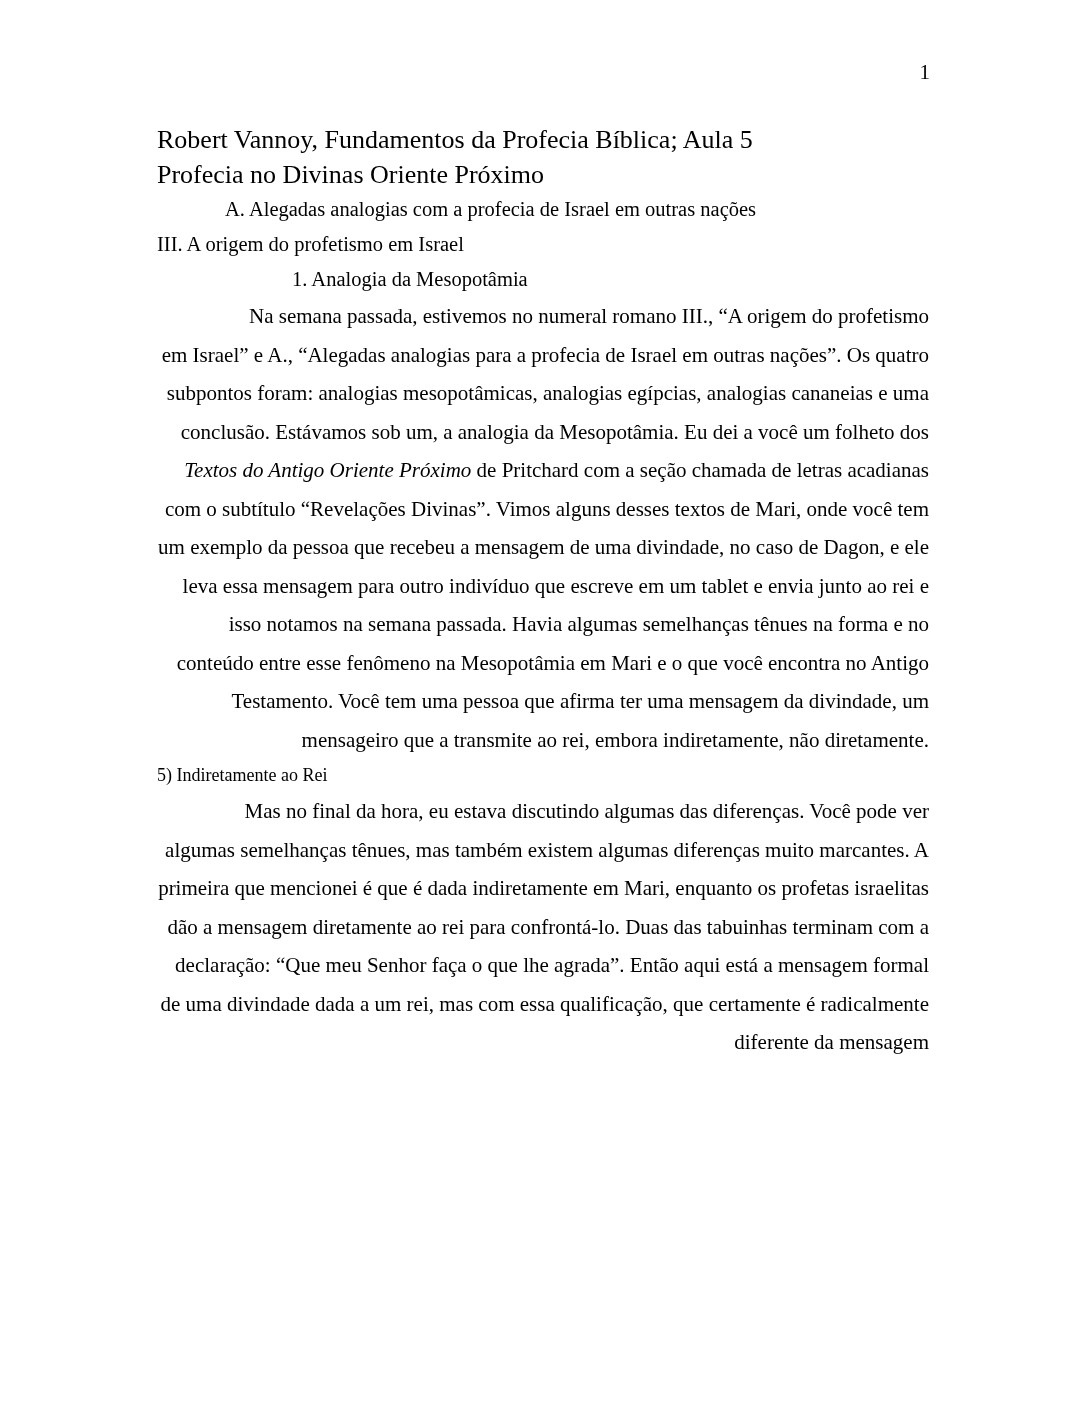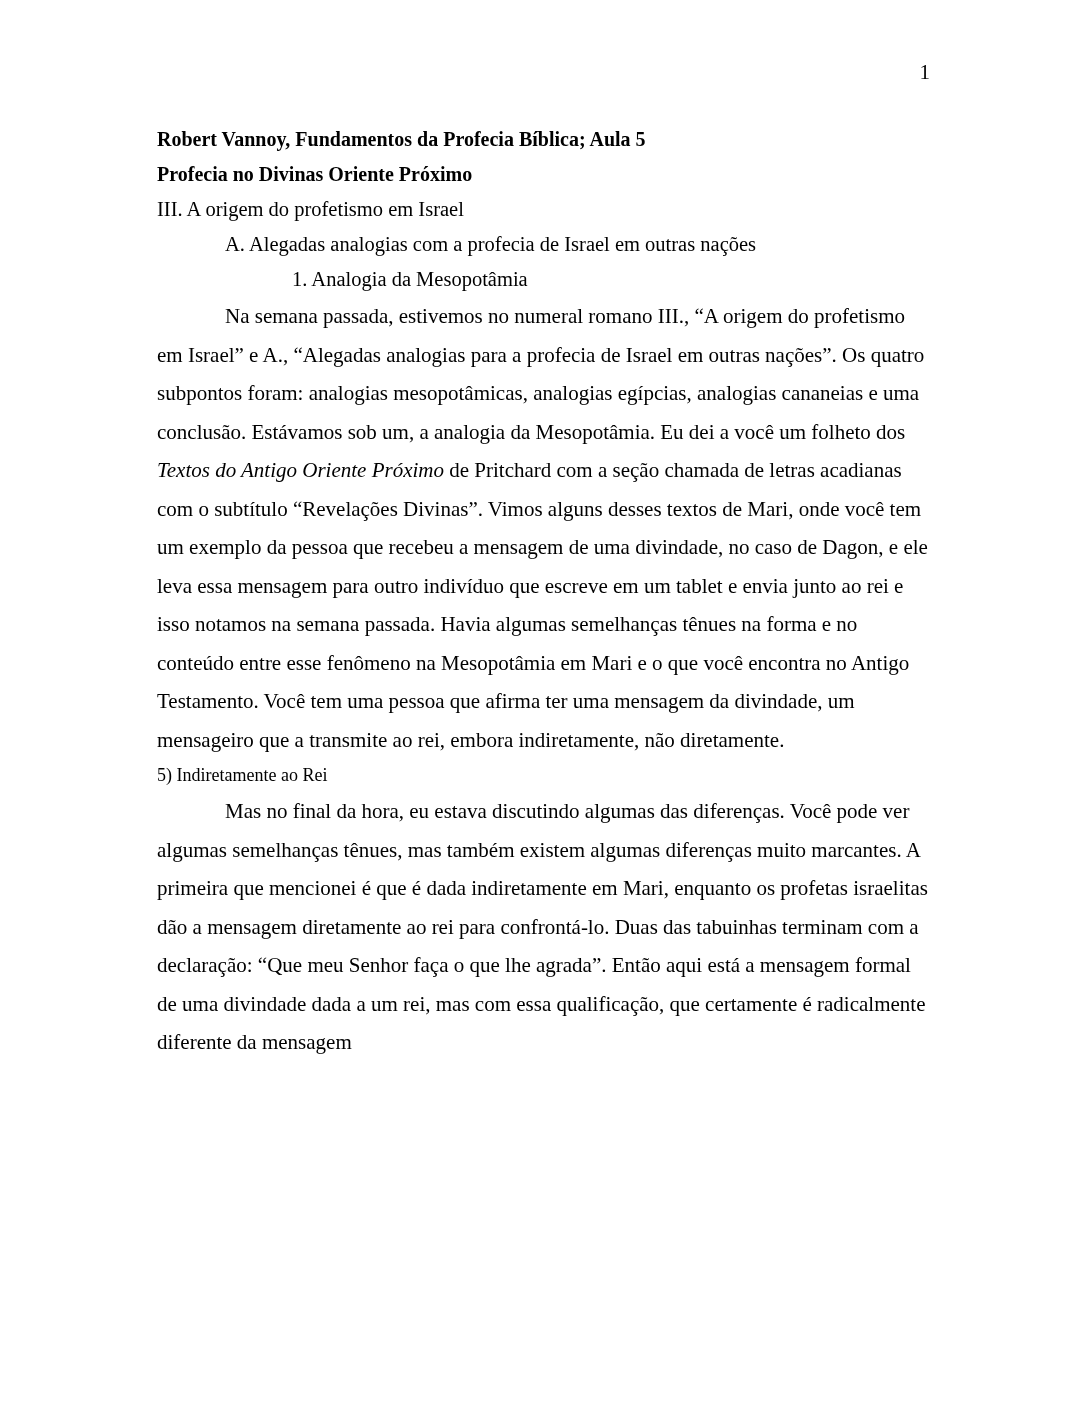--- a/index.html
+++ b/index.html
@@ -24,38 +24,38 @@
     font-size: 21px;
     font-family: "Liberation Serif", "DejaVu Serif", serif;
   }
   .content {
     position: absolute;
     top: 122px;
     left: 157px;
     width: 772px;
   }
   .line-head {
-    font-weight: bold;
-    font-size: 20px;
+    font-weight: normal;
+    font-size: 26px;
     line-height: 35px;
     white-space: pre-wrap;
   }
   .line-plain {
     font-size: 20.5px;
     line-height: 35px;
     white-space: pre-wrap;
   }
   .indent-1 { padding-left: 68px; }
   .indent-2 { padding-left: 135px; }
   .indent-3 { padding-left: 180px; }
 
   .para {
     font-size: 21px;
     line-height: 38.5px;
-    text-align: left;
+    text-align: right;
     margin: 0;
     text-indent: 68px;
     white-space: normal;
   }
   .small-line {
     font-size: 18px;
     line-height: 33px;
     white-space: pre-wrap;
   }
   em.title-italic {
@@ -67,22 +67,22 @@
 
 <div class="page">
 
   <div class="page-number">1</div>
 
   <div class="content">
 
     <div class="line-head">Robert Vannoy, Fundamentos da Profecia Bíblica; Aula 5</div>
     <div class="line-head">Profecia no Divinas Oriente Próximo</div>
 
+    <div class="line-plain indent-1">A. Alegadas analogias com a profecia de Israel em outras nações</div>
     <div class="line-plain">III. A origem do profetismo em Israel</div>
-    <div class="line-plain indent-1">A. Alegadas analogias com a profecia de Israel em outras nações</div>
     <div class="line-plain indent-2">1. Analogia da Mesopotâmia</div>
 
     <p class="para"><span>Na semana passada, estivemos no numeral romano III., “A origem do profetismo em Israel” e A., “Alegadas analogias para a profecia de Israel em outras nações”. Os quatro subpontos foram: analogias mesopotâmicas, analogias egípcias, analogias cananeias e uma conclusão. Estávamos sob um, a analogia da Mesopotâmia. Eu dei a você um folheto dos </span><em class="title-italic">Textos do Antigo Oriente Próximo</em><span> de Pritchard com a seção chamada de letras acadianas com o subtítulo “Revelações Divinas”. Vimos alguns desses textos de Mari, onde você tem um exemplo da pessoa que recebeu a mensagem de uma divindade, no caso de Dagon, e ele leva essa mensagem para outro indivíduo que escreve em um tablet e envia junto ao rei e isso notamos na semana passada. Havia algumas semelhanças tênues na forma e no conteúdo entre esse fenômeno na Mesopotâmia em Mari e o que você encontra no Antigo Testamento. Você tem uma pessoa que afirma ter uma mensagem da divindade, um mensageiro que a transmite ao rei, embora indiretamente, não diretamente.</span></p>
 
     <div class="small-line">5) Indiretamente ao Rei</div>
 
     <p class="para">Mas no final da hora, eu estava discutindo algumas das diferenças. Você pode ver algumas semelhanças tênues, mas também existem algumas diferenças muito marcantes. A primeira que mencionei é que é dada indiretamente em Mari, enquanto os profetas israelitas dão a mensagem diretamente ao rei para confrontá-lo. Duas das tabuinhas terminam com a declaração: “Que meu Senhor faça o que lhe agrada”. Então aqui está a mensagem formal de uma divindade dada a um rei, mas com essa qualificação, que certamente é radicalmente diferente da mensagem</p>
 
   </div>
 </div>

